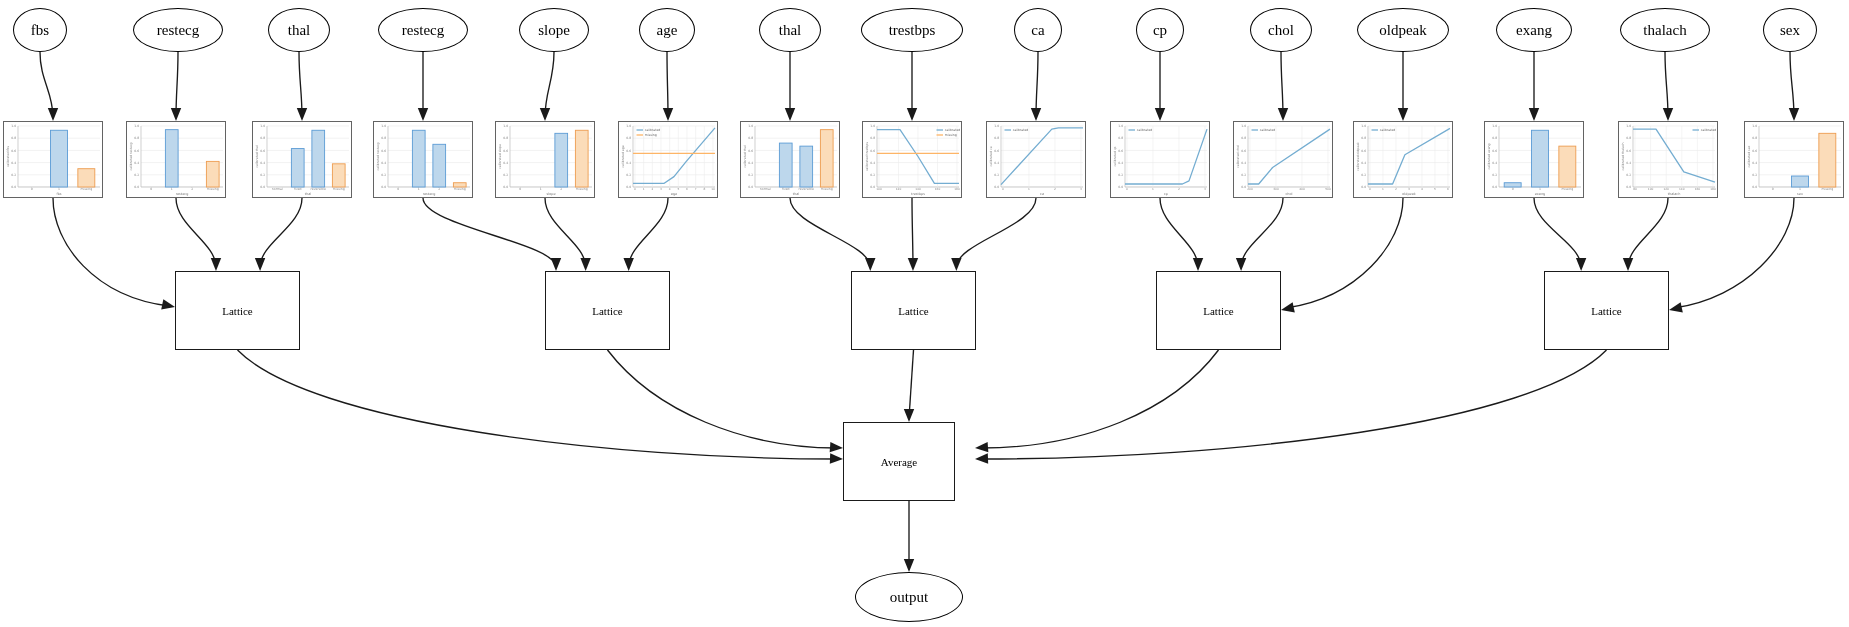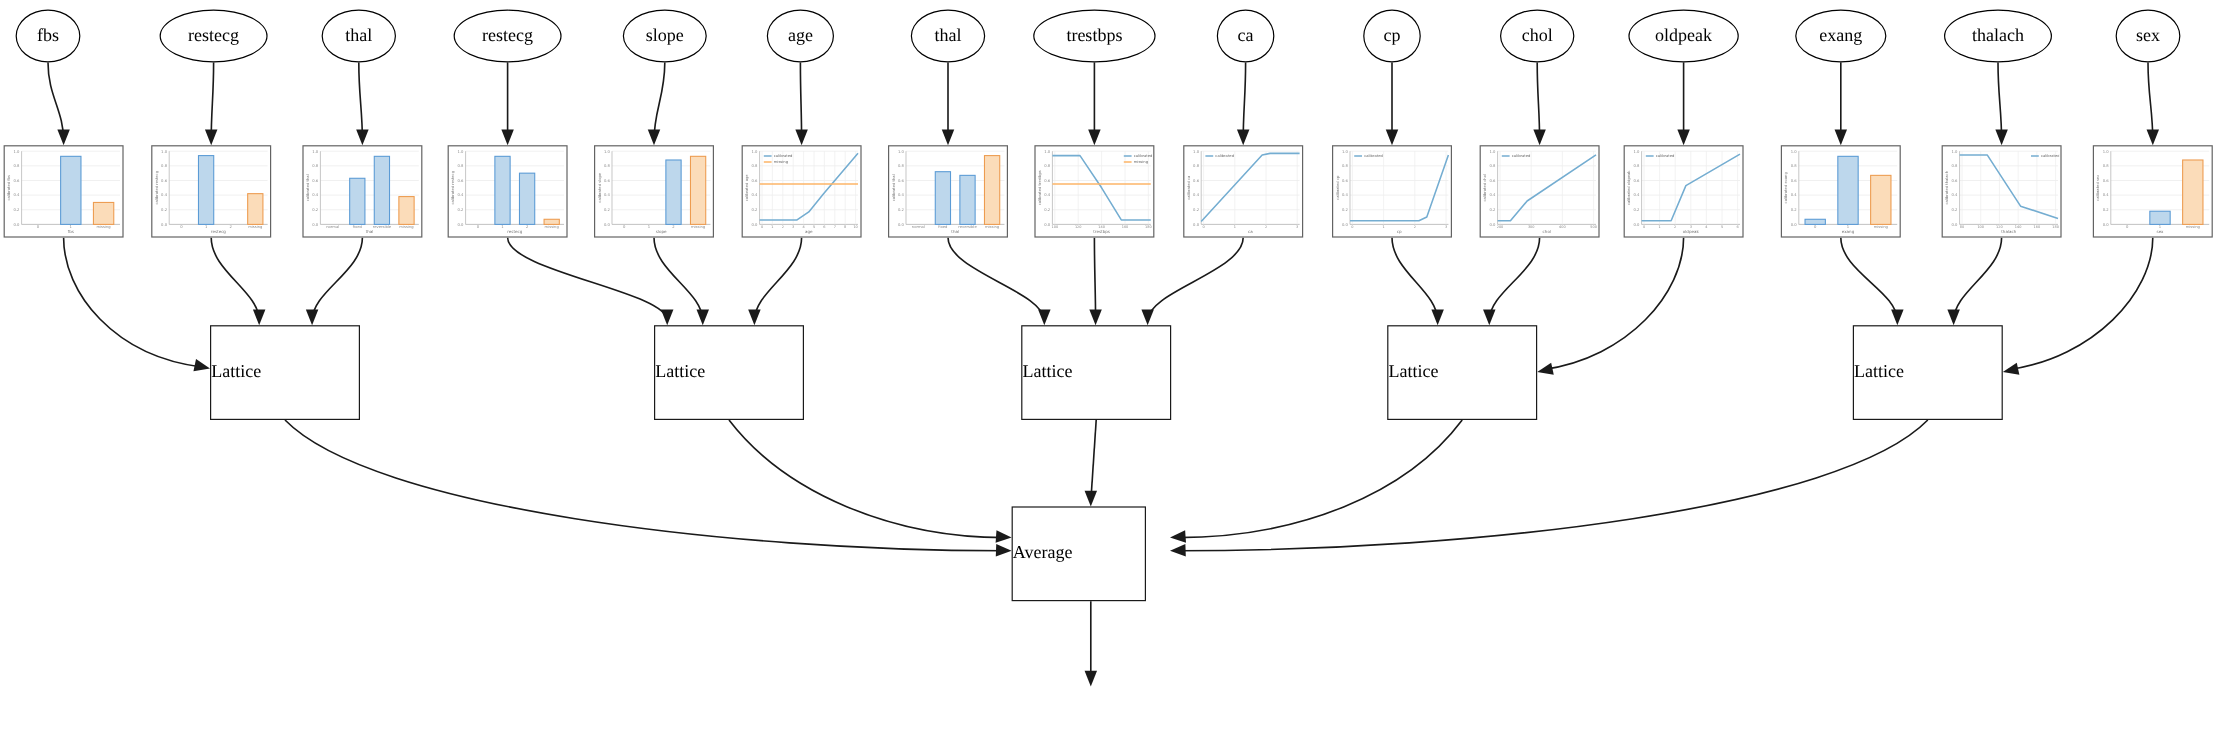--- a/index.html
+++ b/index.html
@@ -2,32 +2,35 @@
 <html><head>
 <meta charset="utf-8">
 <style>
   html,body{margin:0;padding:0;background:#fff;}
   #stage{position:relative;width:1849px;height:627px;background:#fff;overflow:hidden;
          font-family:"Liberation Serif", serif;}
   .ellipse-node{position:absolute;border:1.4px solid #000;border-radius:50%;
     display:flex;align-items:center;justify-content:center;font-size:15px;color:#000;
     background:#fff;box-sizing:border-box;}
   .box-node{position:absolute;border:1.4px solid #1a1a1a;background:#fff;
-    display:flex;align-items:center;font-size:15px;color:#000;
+    display:flex;align-items:center;justify-content:center;font-size:11px;color:#000;
     box-sizing:border-box;}
   .chart-node{position:absolute;border:1.4px solid #636363;background:#fff;box-sizing:border-box;}
   .chart-node svg{display:block;}
   #edge-layer{position:absolute;left:0;top:0;pointer-events:none;}
 </style>
 </head>
 <body>
 
 <div id="stage">
   <div class="box-node" id="average-box" style="left: 843px; top: 422px; width: 112px; height: 79px;">
     <span>Average</span>
+  </div>
+  <div class="ellipse-node" id="output-node" style="left: 855px; top: 572px; width: 108px; height: 50px;">
+    <span>output</span>
   </div>
   <svg id="edge-layer" width="1849" height="627">
       <path d="M40,52 C40,80 53,92 53,117" fill="none" stroke="#1a1a1a" stroke-width="1.35"></path>
       <polygon points="53,121 47.8,108 58.2,108" fill="#1a1a1a"></polygon>
       <path d="M178,52 C178,80 176,92 176,117" fill="none" stroke="#1a1a1a" stroke-width="1.35"></path>
       <polygon points="176,121 170.8,108 181.2,108" fill="#1a1a1a"></polygon>
       <path d="M299,52 C299,80 302,92 302,117" fill="none" stroke="#1a1a1a" stroke-width="1.35"></path>
       <polygon points="302,121 296.8,108 307.2,108" fill="#1a1a1a"></polygon>
       <path d="M423,52 C423,80 423,92 423,117" fill="none" stroke="#1a1a1a" stroke-width="1.35"></path>
       <polygon points="423,121 417.8,108 428.2,108" fill="#1a1a1a"></polygon>

